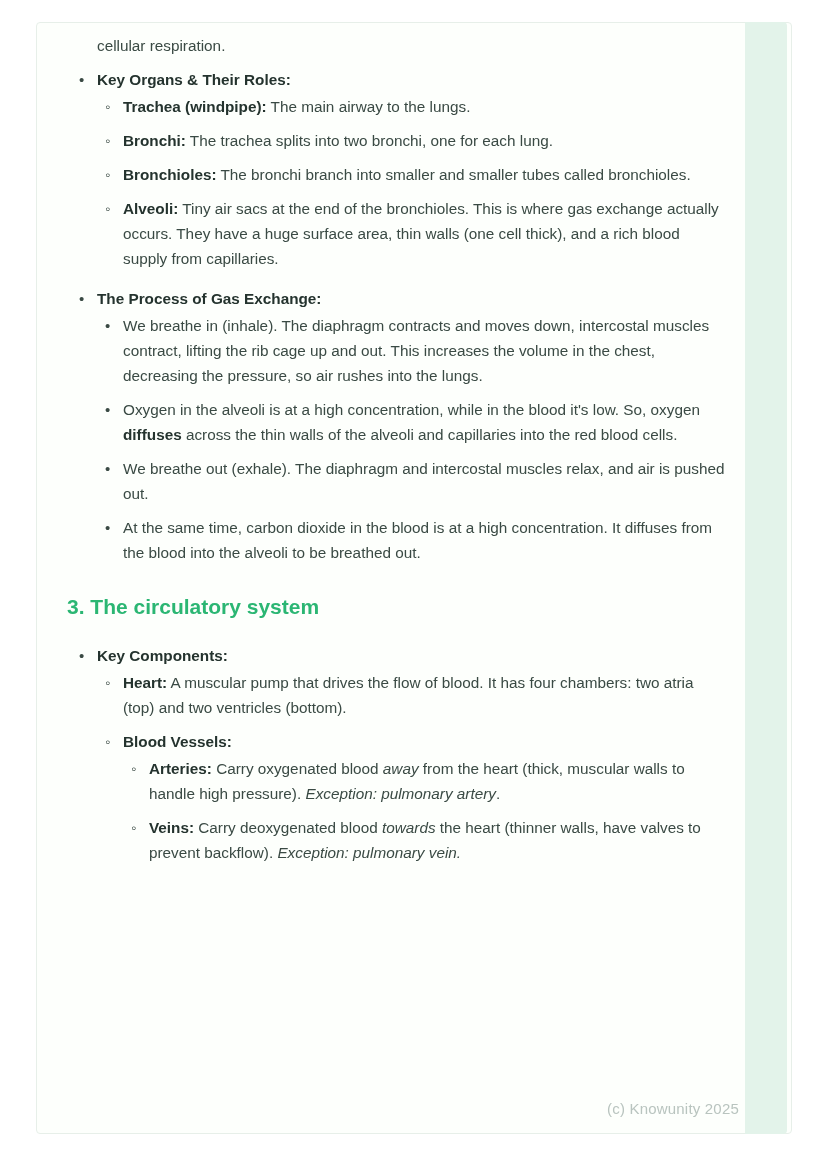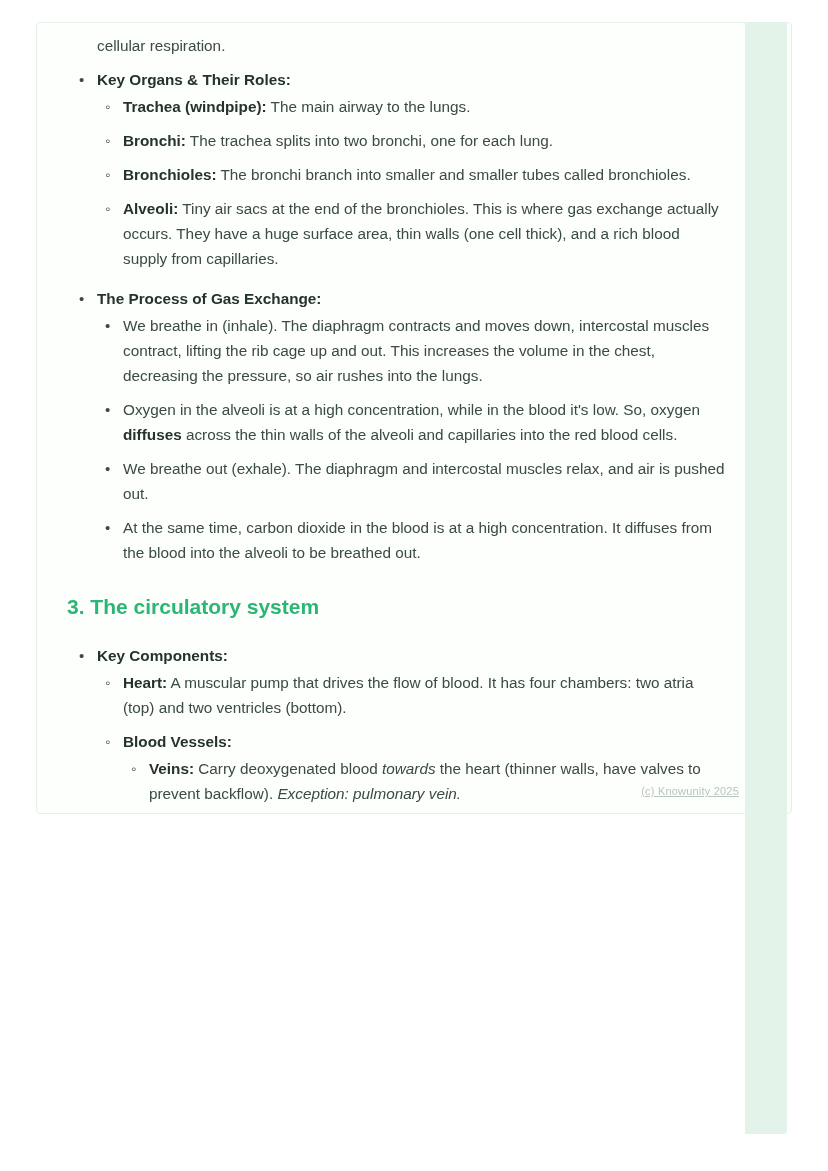--- a/index.html
+++ b/index.html
@@ -18,21 +18,21 @@
     width: 828px;
     height: 1171px;
     box-sizing: border-box;
     background: #ffffff;
   }
   .sheet {
     position: absolute;
     left: 36px;
     top: 22px;
     width: 756px;
-    height: 792px;
+    height: 1112px;
     background: #fdfffc;
     border: 1px solid #e7efe9;
     border-radius: 4px;
     box-sizing: border-box;
     overflow: hidden;
   }
   .accent-bar {
     position: absolute;
     right: 41px;
     top: 22px;
@@ -139,24 +139,23 @@
     font-weight: bold;
     color: #2bb673;
     margin: 28px 0 16px 0;
     padding-left: 0px;
   }
   .spacer-sm { height: 6px; }
   .watermark {
     position: absolute;
     right: 52px;
     bottom: 16px;
-    font-size: 11px;
+    font-size: 15px;
     color: #b9c4bf;
     letter-spacing: 0.2px;
-    text-decoration: underline;
   }
 </style>
 </head>
 <body>
 
 <div class="page">
   <div class="sheet">
     <div class="content">
 
       <p class="lead-line">cellular respiration.</p>
@@ -211,20 +210,23 @@
       <ul class="lvl1">
         <li>
           <span class="txt"><b>Key Components:</b></span>
           <ul class="lvl2">
             <li>
               <span class="txt"><b>Heart:</b><span> A muscular pump that drives the flow of blood. It has four chambers: two atria (top) and two ventricles (bottom).</span></span>
             </li>
             <li>
               <span class="txt"><b>Blood Vessels:</b></span>
               <ul class="lvl3">
+                <li>
+                  <span class="txt"><b>Arteries:</b><span> Carry oxygenated blood </span><i>away</i><span> from the heart (thick, muscular walls to handle high pressure). </span><i>Exception: pulmonary artery</i><span>.</span></span>
+                </li>
                 <li>
                   <span class="txt"><b>Veins:</b><span> Carry deoxygenated blood </span><i>towards</i><span> the heart (thinner walls, have valves to prevent backflow). </span><i>Exception: pulmonary vein.</i><span></span></span>
                 </li>
               </ul>
             </li>
           </ul>
         </li>
       </ul>
 
     </div>

